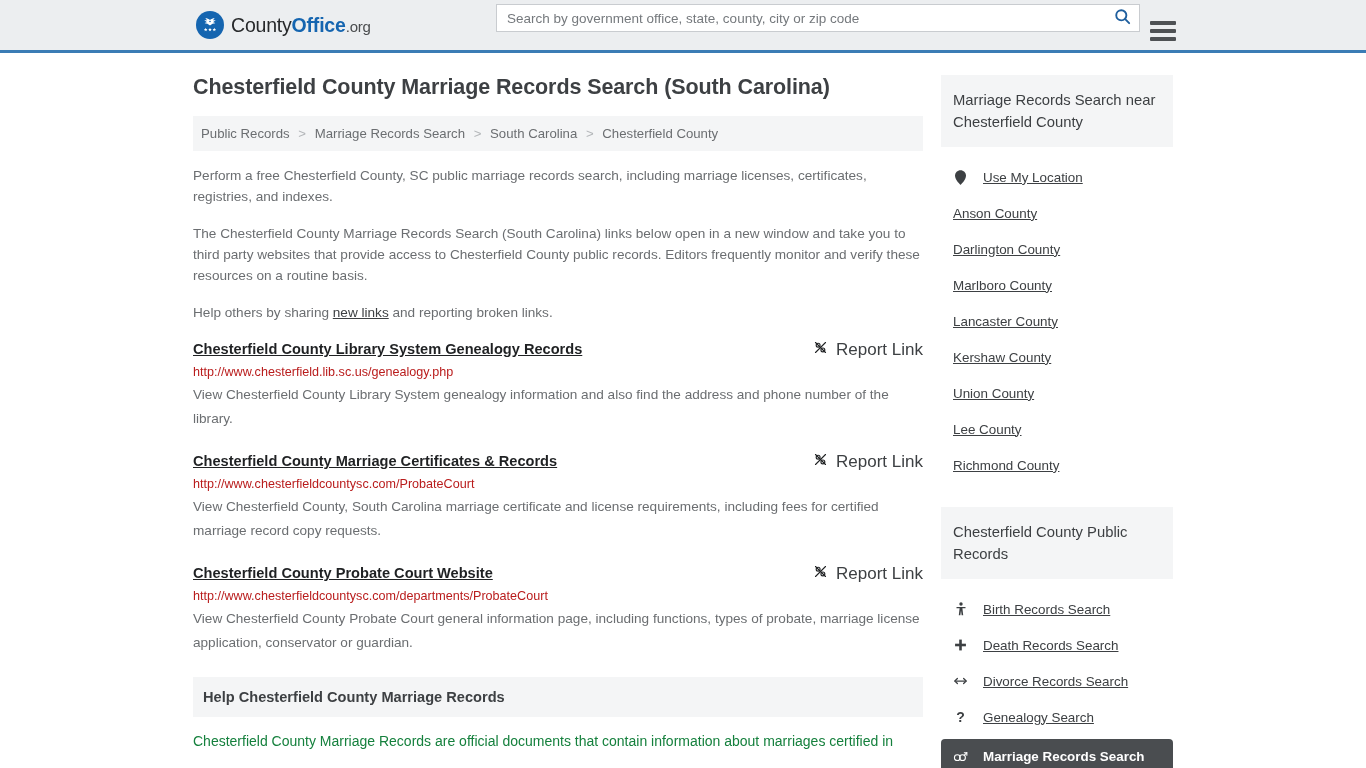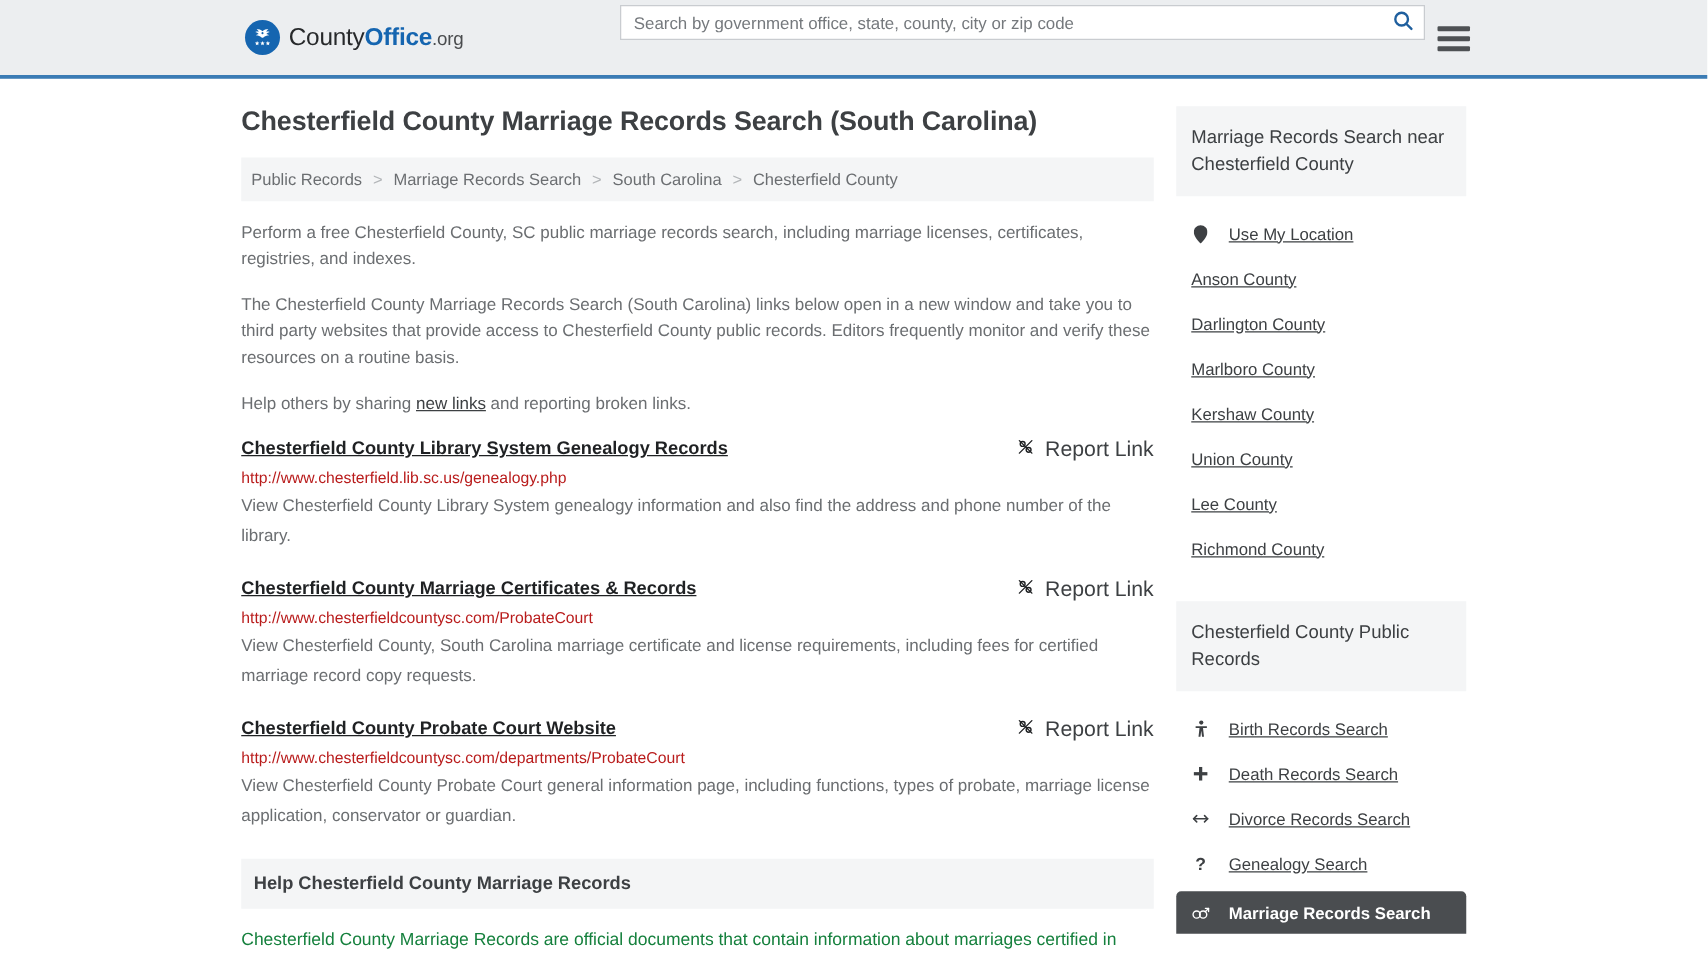--- a/index.html
+++ b/index.html
@@ -6,21 +6,21 @@
   html, body {
     margin: 0; padding: 0;
     width: 1366px; height: 768px;
     background: #ffffff;
     font-family: "Liberation Sans", sans-serif;
     overflow: hidden;
   }
 
   
   .site-header {
-    height: 63px;
+    height: 53px;
     background: #eceef0;
     border-bottom: 3px solid #3b7cb5;
     display: flex;
     align-items: center;
     position: relative;
   }
   .brand {
     display: flex;
     align-items: center;
     margin-left: 196px;
@@ -371,20 +371,23 @@
           <a href="#">Use My Location</a>
         </div>
         <div class="side-item plain">
           <a href="#">Anson County</a>
         </div>
         <div class="side-item plain">
           <a href="#">Darlington County</a>
         </div>
         <div class="side-item plain">
           <a href="#">Marlboro County</a>
+        </div>
+        <div class="side-item plain">
+          <a href="#">Lancaster County</a>
         </div>
         <div class="side-item plain">
           <a href="#">Kershaw County</a>
         </div>
         <div class="side-item plain">
           <a href="#">Union County</a>
         </div>
         <div class="side-item plain">
           <a href="#">Lee County</a>
         </div>

